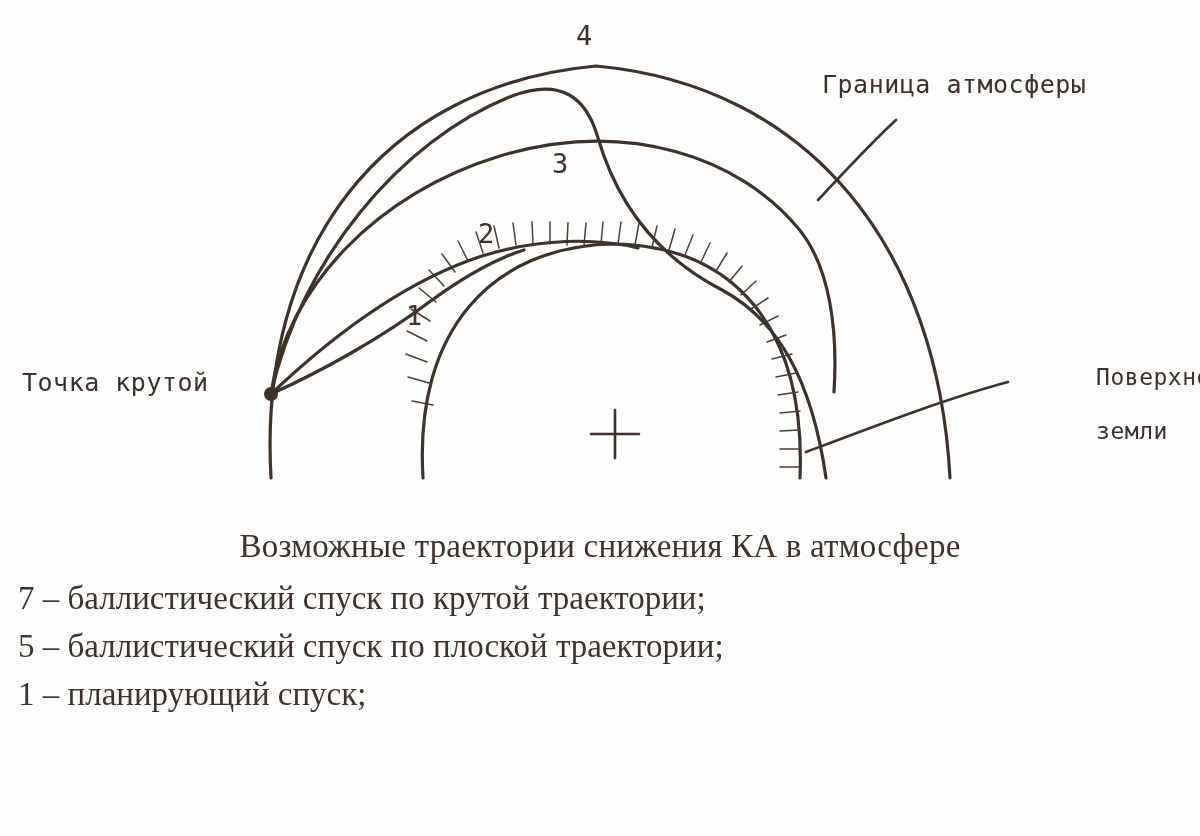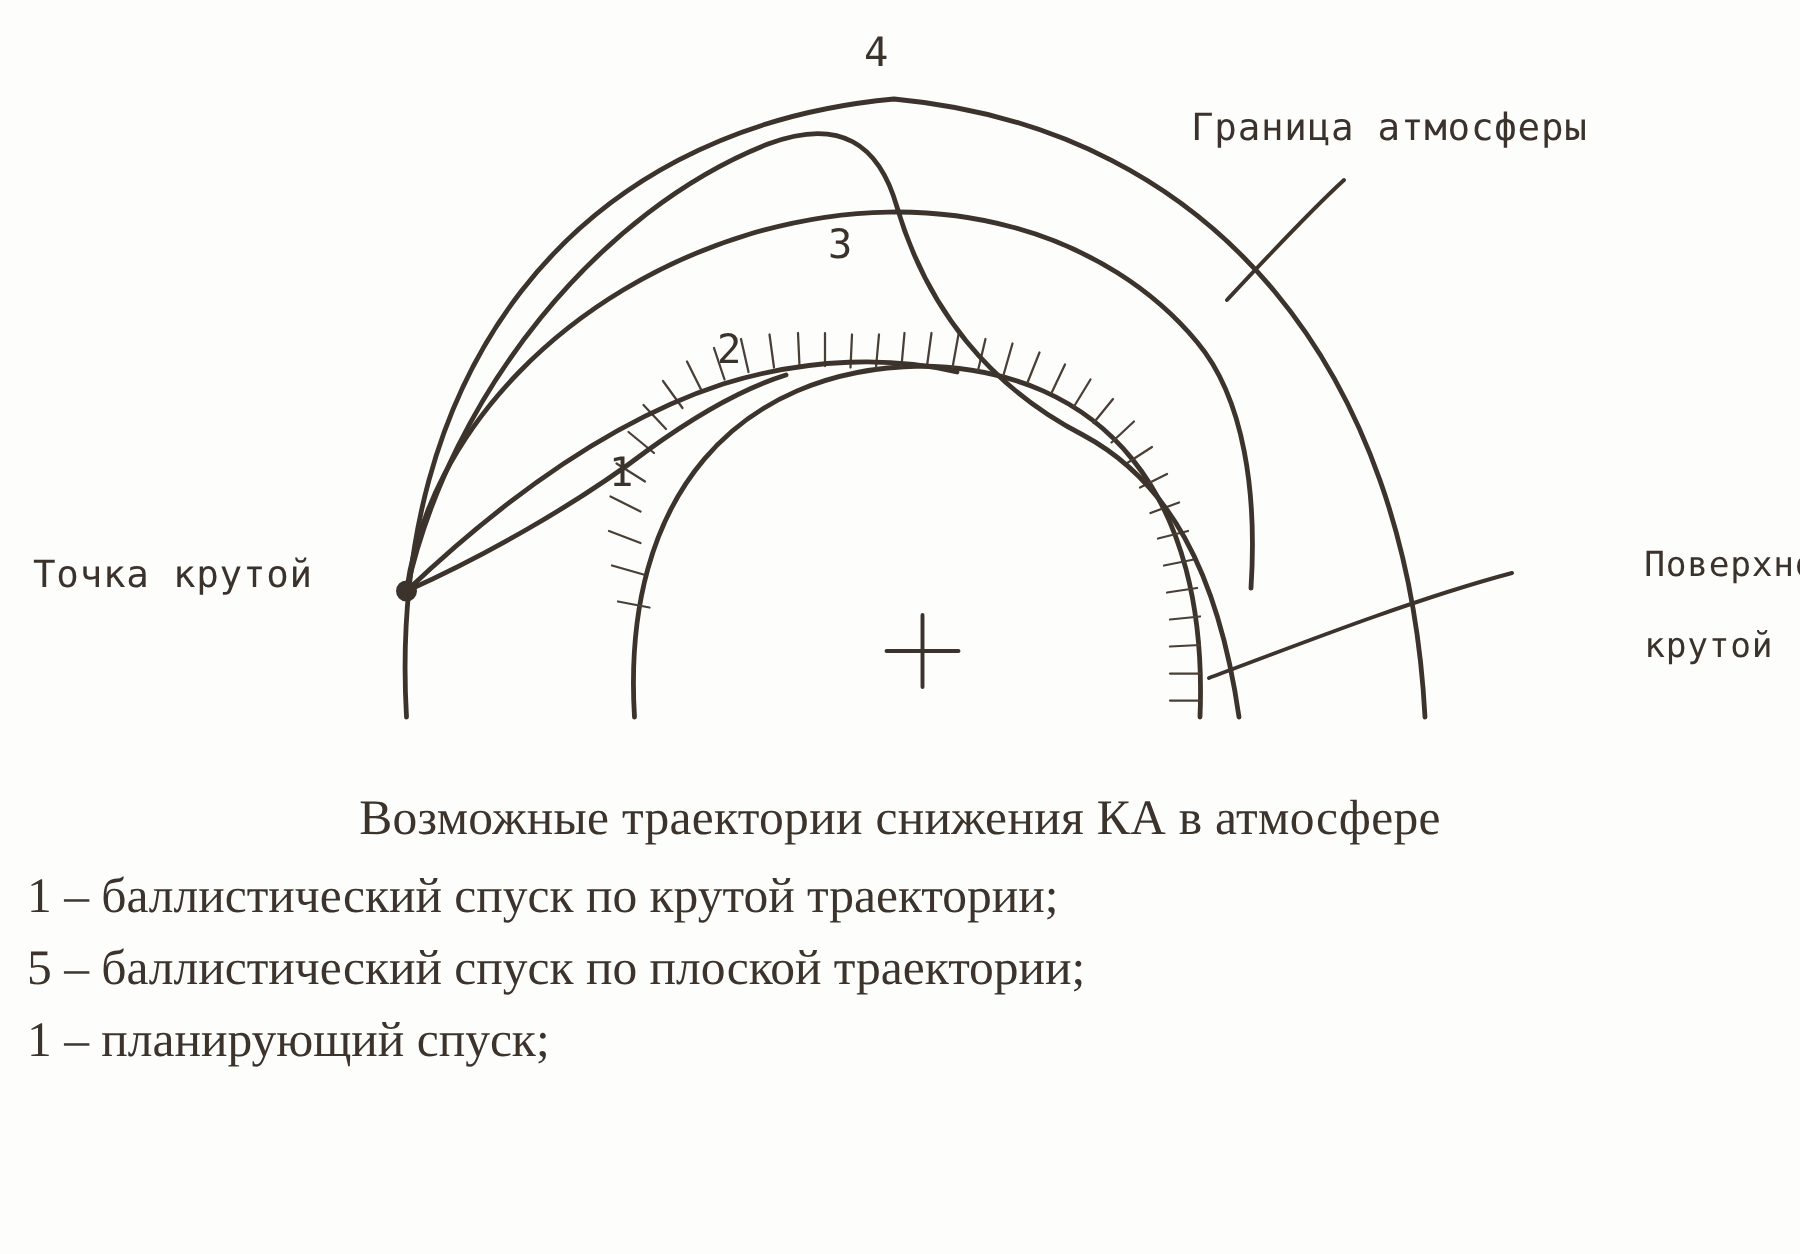--- a/index.html
+++ b/index.html
@@ -38,21 +38,21 @@
     letter-spacing: 0.5px;
     line-height: 1.18;
     color: #3a322b;
   }
   .num {
     font-family: "DejaVu Sans Mono", monospace;
     font-size: 27px;
     color: #3a322b;
   }
   #lbl-entry   { left: 22px;  top: 368px; }
-  #lbl-atmo    { left: 794px; top: 70px;  }
+  #lbl-atmo    { left: 822px; top: 70px;  }
   #lbl-surface { left: 1010px; top: 337px; font-size: 23px; }
   #num-1 { left: 406px; top: 300px; }
   #num-2 { left: 478px; top: 218px; }
   #num-3 { left: 552px; top: 148px; }
   #num-4 { left: 576px; top: 20px;  }
 
   .caption-block {
     position: absolute;
     left: 0;
     top: 528px;
@@ -157,31 +157,31 @@
         </g>
       </g>
     </svg>
 
     <div class="lbl callout" id="lbl-entry">Точка крутой</div>
 
     <div class="lbl callout" id="lbl-atmo">Граница атмосферы</div>
 
     <div class="lbl callout" id="lbl-surface">
       <span>Поверхность</span><br>
-      <span>крутой</span>
+      <span>земли</span>
     </div>
 
     <div class="lbl num" id="num-1">1</div>
     <div class="lbl num" id="num-2">2</div>
     <div class="lbl num" id="num-3">3</div>
     <div class="lbl num" id="num-4">4</div>
   </div>
 
   <div class="caption-block">
     <div class="caption-title">Возможные траектории снижения КА в атмосфере</div>
     <ul class="legend">
-      <li>1 – баллистический спуск по крутой траектории;</li>
+      <li>7 – баллистический спуск по крутой траектории;</li>
       <li>5 – баллистический спуск по плоской траектории;</li>
       <li>1 – планирующий спуск;</li>
     </ul>
   </div>
 
 </div>
 
 </body></html>

